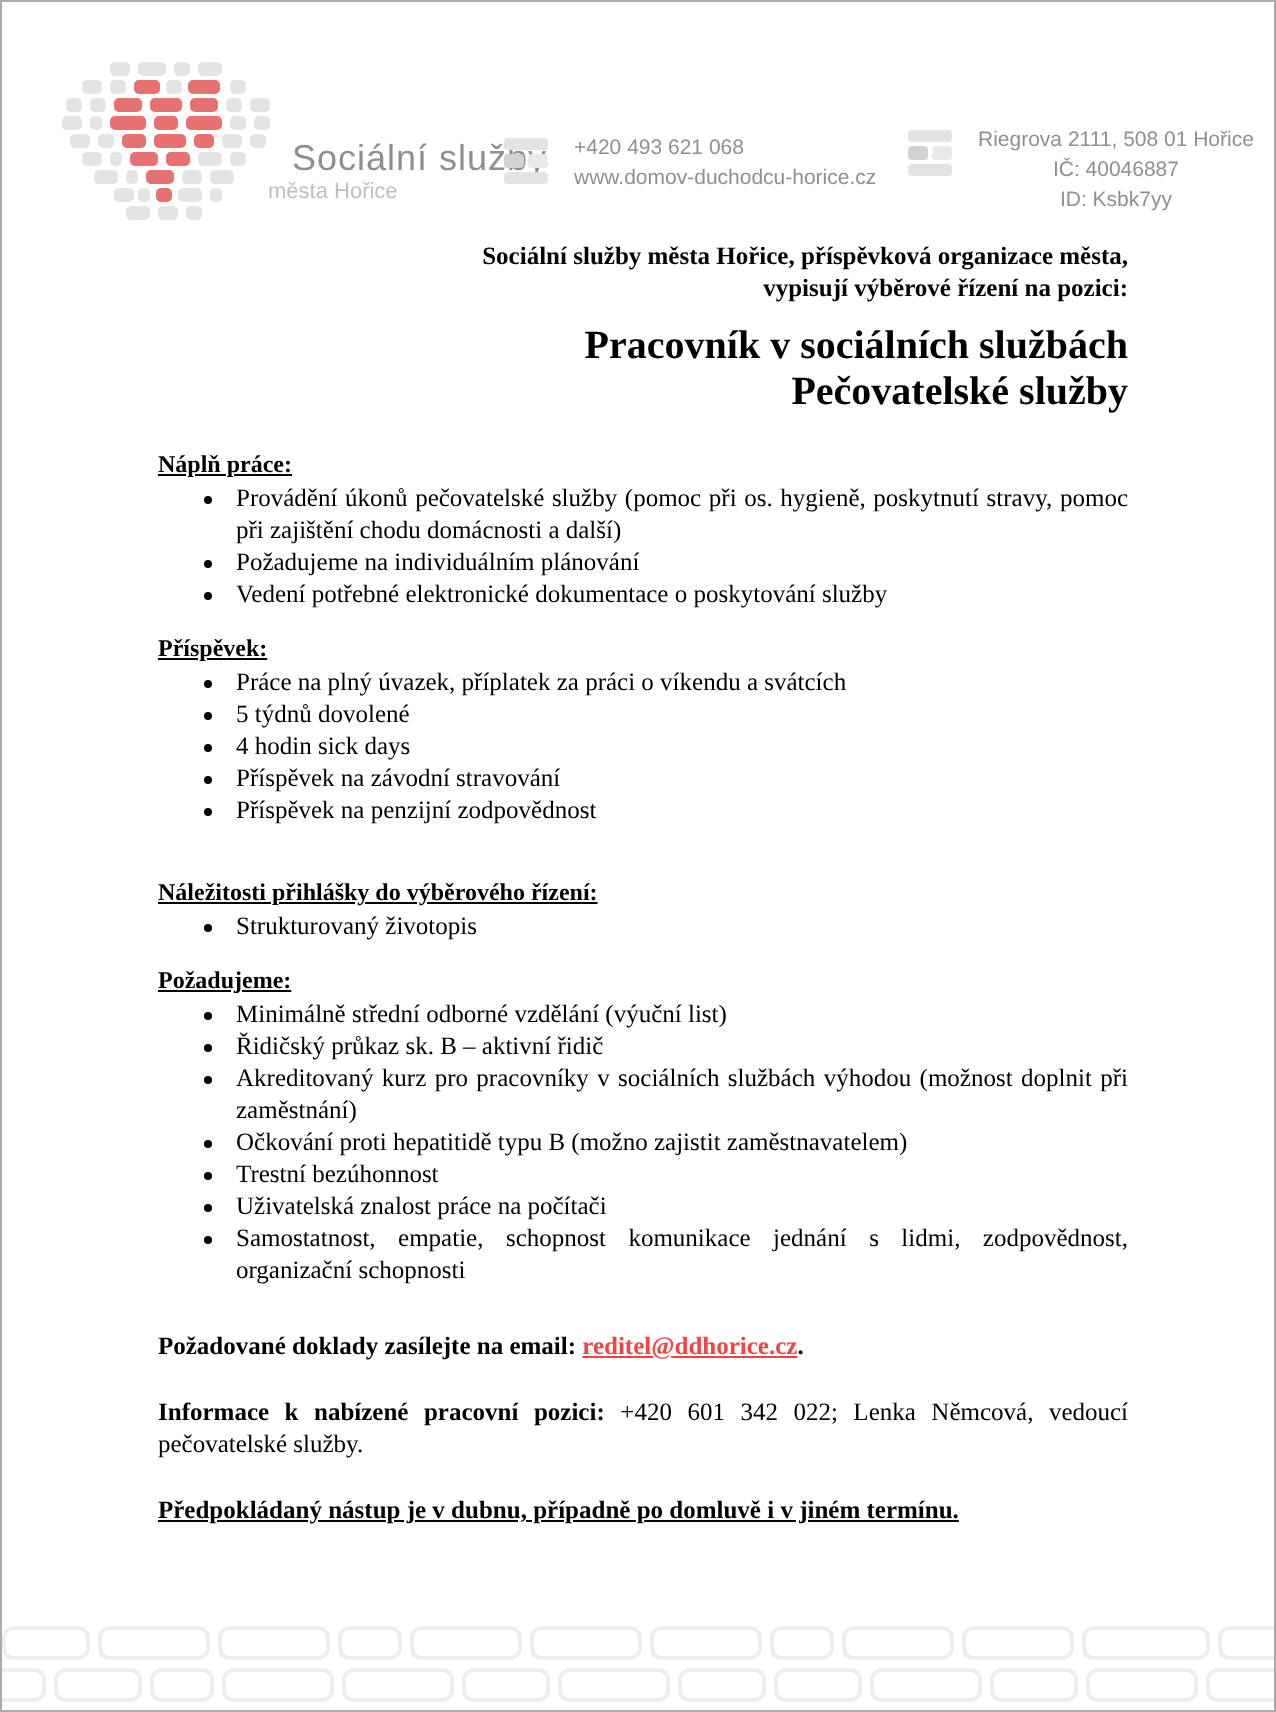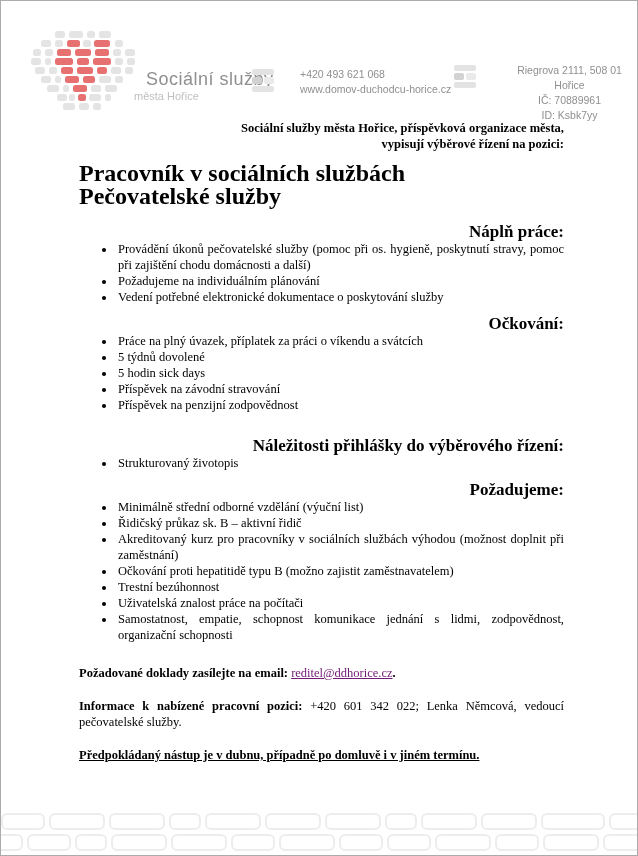--- a/index.html
+++ b/index.html
@@ -7,37 +7,37 @@
     width:638px;height:856px;position:relative;background:#fff;
     border:1px solid #ababab;box-sizing:border-box;overflow:hidden;
     font-family:"Liberation Serif", serif;color:#000;
   }
   
   .logo-heart{position:absolute;left:28px;top:30px;}
   .logo-text{position:absolute;left:145px;top:68px;font-family:"Liberation Sans",sans-serif;}
   .logo-title{font-size:18px;color:#8f8f8f;letter-spacing:.5px;line-height:20px;}
   .logo-sub{font-size:11px;color:#bfbfbf;margin-top:1px;margin-left:-12px;}
   .contact-block{position:absolute;top:66px;font-family:"Liberation Sans",sans-serif;
-    font-size:10.5px;color:#8f8f8f;line-height:15px;display:flex;gap:25px;}
+    font-size:10.5px;color:#8f8f8f;line-height:15px;display:flex;gap:12px;}
   .contact-phone{left:250px;}
   .contact-addr{left:452px;top:62px;text-align:center;}
   .mini-bricks{flex:0 0 auto;margin-top:1px;}
   
   .content{position:absolute;top:119px;left:0;right:0;padding:0 73px 0 78px;
     font-size:12.5px;line-height:16px;}
   .intro{text-align:right;font-weight:bold;margin:0;}
-  .position-title{text-align:left;font-weight:bold;font-size:24px;line-height:23px;margin:10px 0 0 0;}
+  .position-title{text-align:right;font-weight:bold;font-size:20px;line-height:23px;margin:10px 0 0 0;}
   .section{margin-top:11px;}
   .section.first{margin-top:16px;}
   .section.gap-lg{margin-top:25px;}
-  .sec-heading{font-weight:bold;margin:0 0 1px 0;font-size:17px;text-align:right;}
+  .sec-heading{font-weight:bold;text-decoration:underline;margin:0 0 1px 0;font-size:12px;}
   .section ul{margin:0;padding-left:37px;list-style:disc;}
   .section li{text-align:justify;line-height:16px;padding-left:2px;}
   .footer-line{margin:22px 0 0 0;font-weight:bold;}
-  .email-link{color:#701a75;text-decoration:underline;font-weight:normal;cursor:pointer;}
+  .email-link{color:#ef4444;text-decoration:underline;font-weight:bold;cursor:pointer;}
   .info-par{margin:17px 0 0 0;text-align:justify;}
   .info-par b{font-weight:bold;}
   .start-note{margin:17px 0 0 0;font-weight:bold;text-decoration:underline;}
   
   .brick-border{position:absolute;left:0;right:0;bottom:3px;height:40px;overflow:hidden;}
   .brick-row{position:absolute;left:0;white-space:nowrap;}
   .brick-row.r1{bottom:21px;}
   .brick-row.r2{bottom:0;margin-left:-22px;}
   .brick-row i{display:inline-block;height:13px;border:2px solid #ededed;border-radius:6px;
     background:#fff;margin-right:4px;vertical-align:top;}
@@ -131,21 +131,21 @@
     <span class="mini-bricks">
       <svg width="24" height="25" viewBox="0 0 24 25" xmlns="http://www.w3.org/2000/svg">
         <rect x="1" y="1" width="22" height="6" rx="2" fill="#e3e3e3"></rect>
         <rect x="1" y="9" width="10" height="7" rx="2" fill="#d2d2d2"></rect>
         <rect x="13" y="9" width="10" height="7" rx="2" fill="#eaeaea"></rect>
         <rect x="1" y="18" width="22" height="6" rx="2" fill="#e3e3e3"></rect>
       </svg>
     </span>
     <span>
       <div>Riegrova 2111, 508 01 Hořice</div>
-      <div>IČ: 70889961</div>
+      <div>IČ: 40046887</div>
       <div>ID: Ksbk7yy</div>
     </span>
   </div>
 
   <div class="content">
 
     <p class="intro">
       <span>Sociální služby města Hořice, příspěvková organizace města,</span><br>
       <span>vypisují výběrové řízení na pozici:</span>
     </p>
@@ -158,25 +158,25 @@
     <div class="section first">
       <p class="sec-heading">Náplň práce:</p>
       <ul>
         <li>Provádění úkonů pečovatelské služby (pomoc při os. hygieně, poskytnutí stravy, pomoc při zajištění chodu domácnosti a další)</li>
         <li>Požadujeme na individuálním plánování</li>
         <li>Vedení potřebné elektronické dokumentace o poskytování služby</li>
       </ul>
     </div>
 
     <div class="section">
-      <p class="sec-heading">Očkování:</p>
+      <p class="sec-heading">Příspěvek:</p>
       <ul>
         <li>Práce na plný úvazek, příplatek za práci o víkendu a svátcích</li>
         <li>5 týdnů dovolené</li>
-        <li>5 hodin sick days</li>
+        <li>4 hodin sick days</li>
         <li>Příspěvek na závodní stravování</li>
         <li>Příspěvek na penzijní zodpovědnost</li>
       </ul>
     </div>
 
     <div class="section gap-lg">
       <p class="sec-heading">Náležitosti přihlášky do výběrového řízení:</p>
       <ul>
         <li>Strukturovaný životopis</li>
       </ul>

